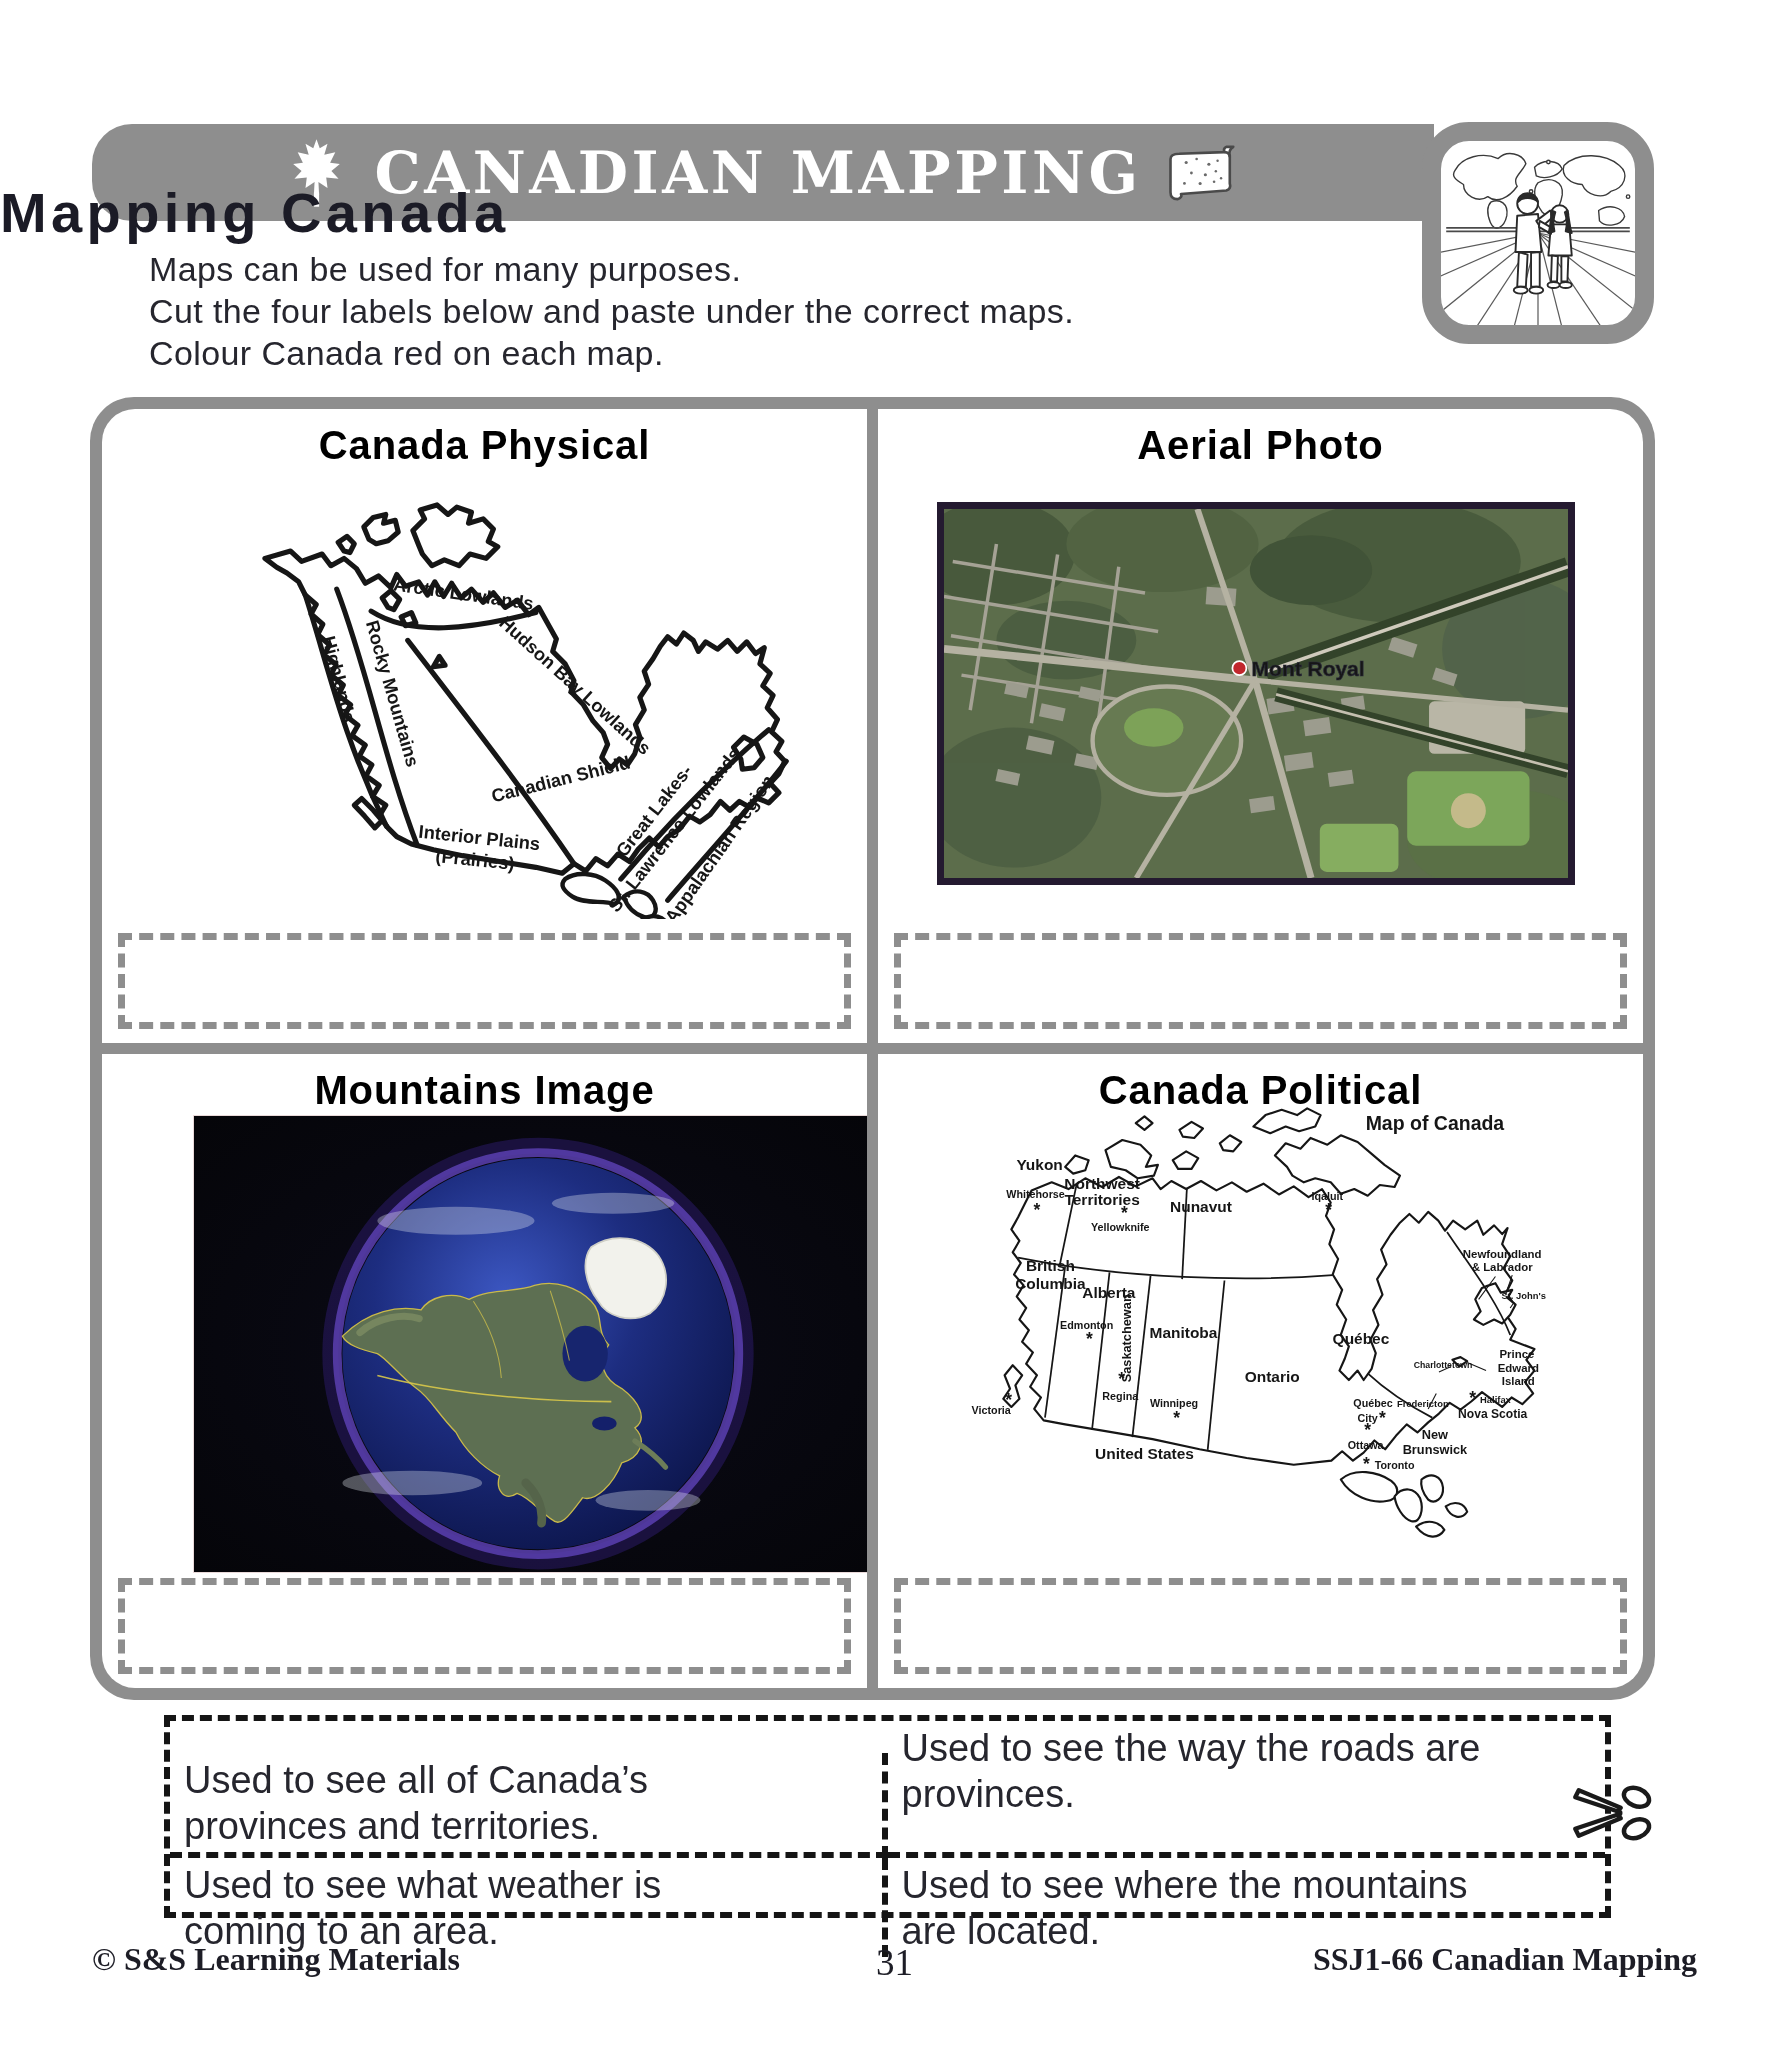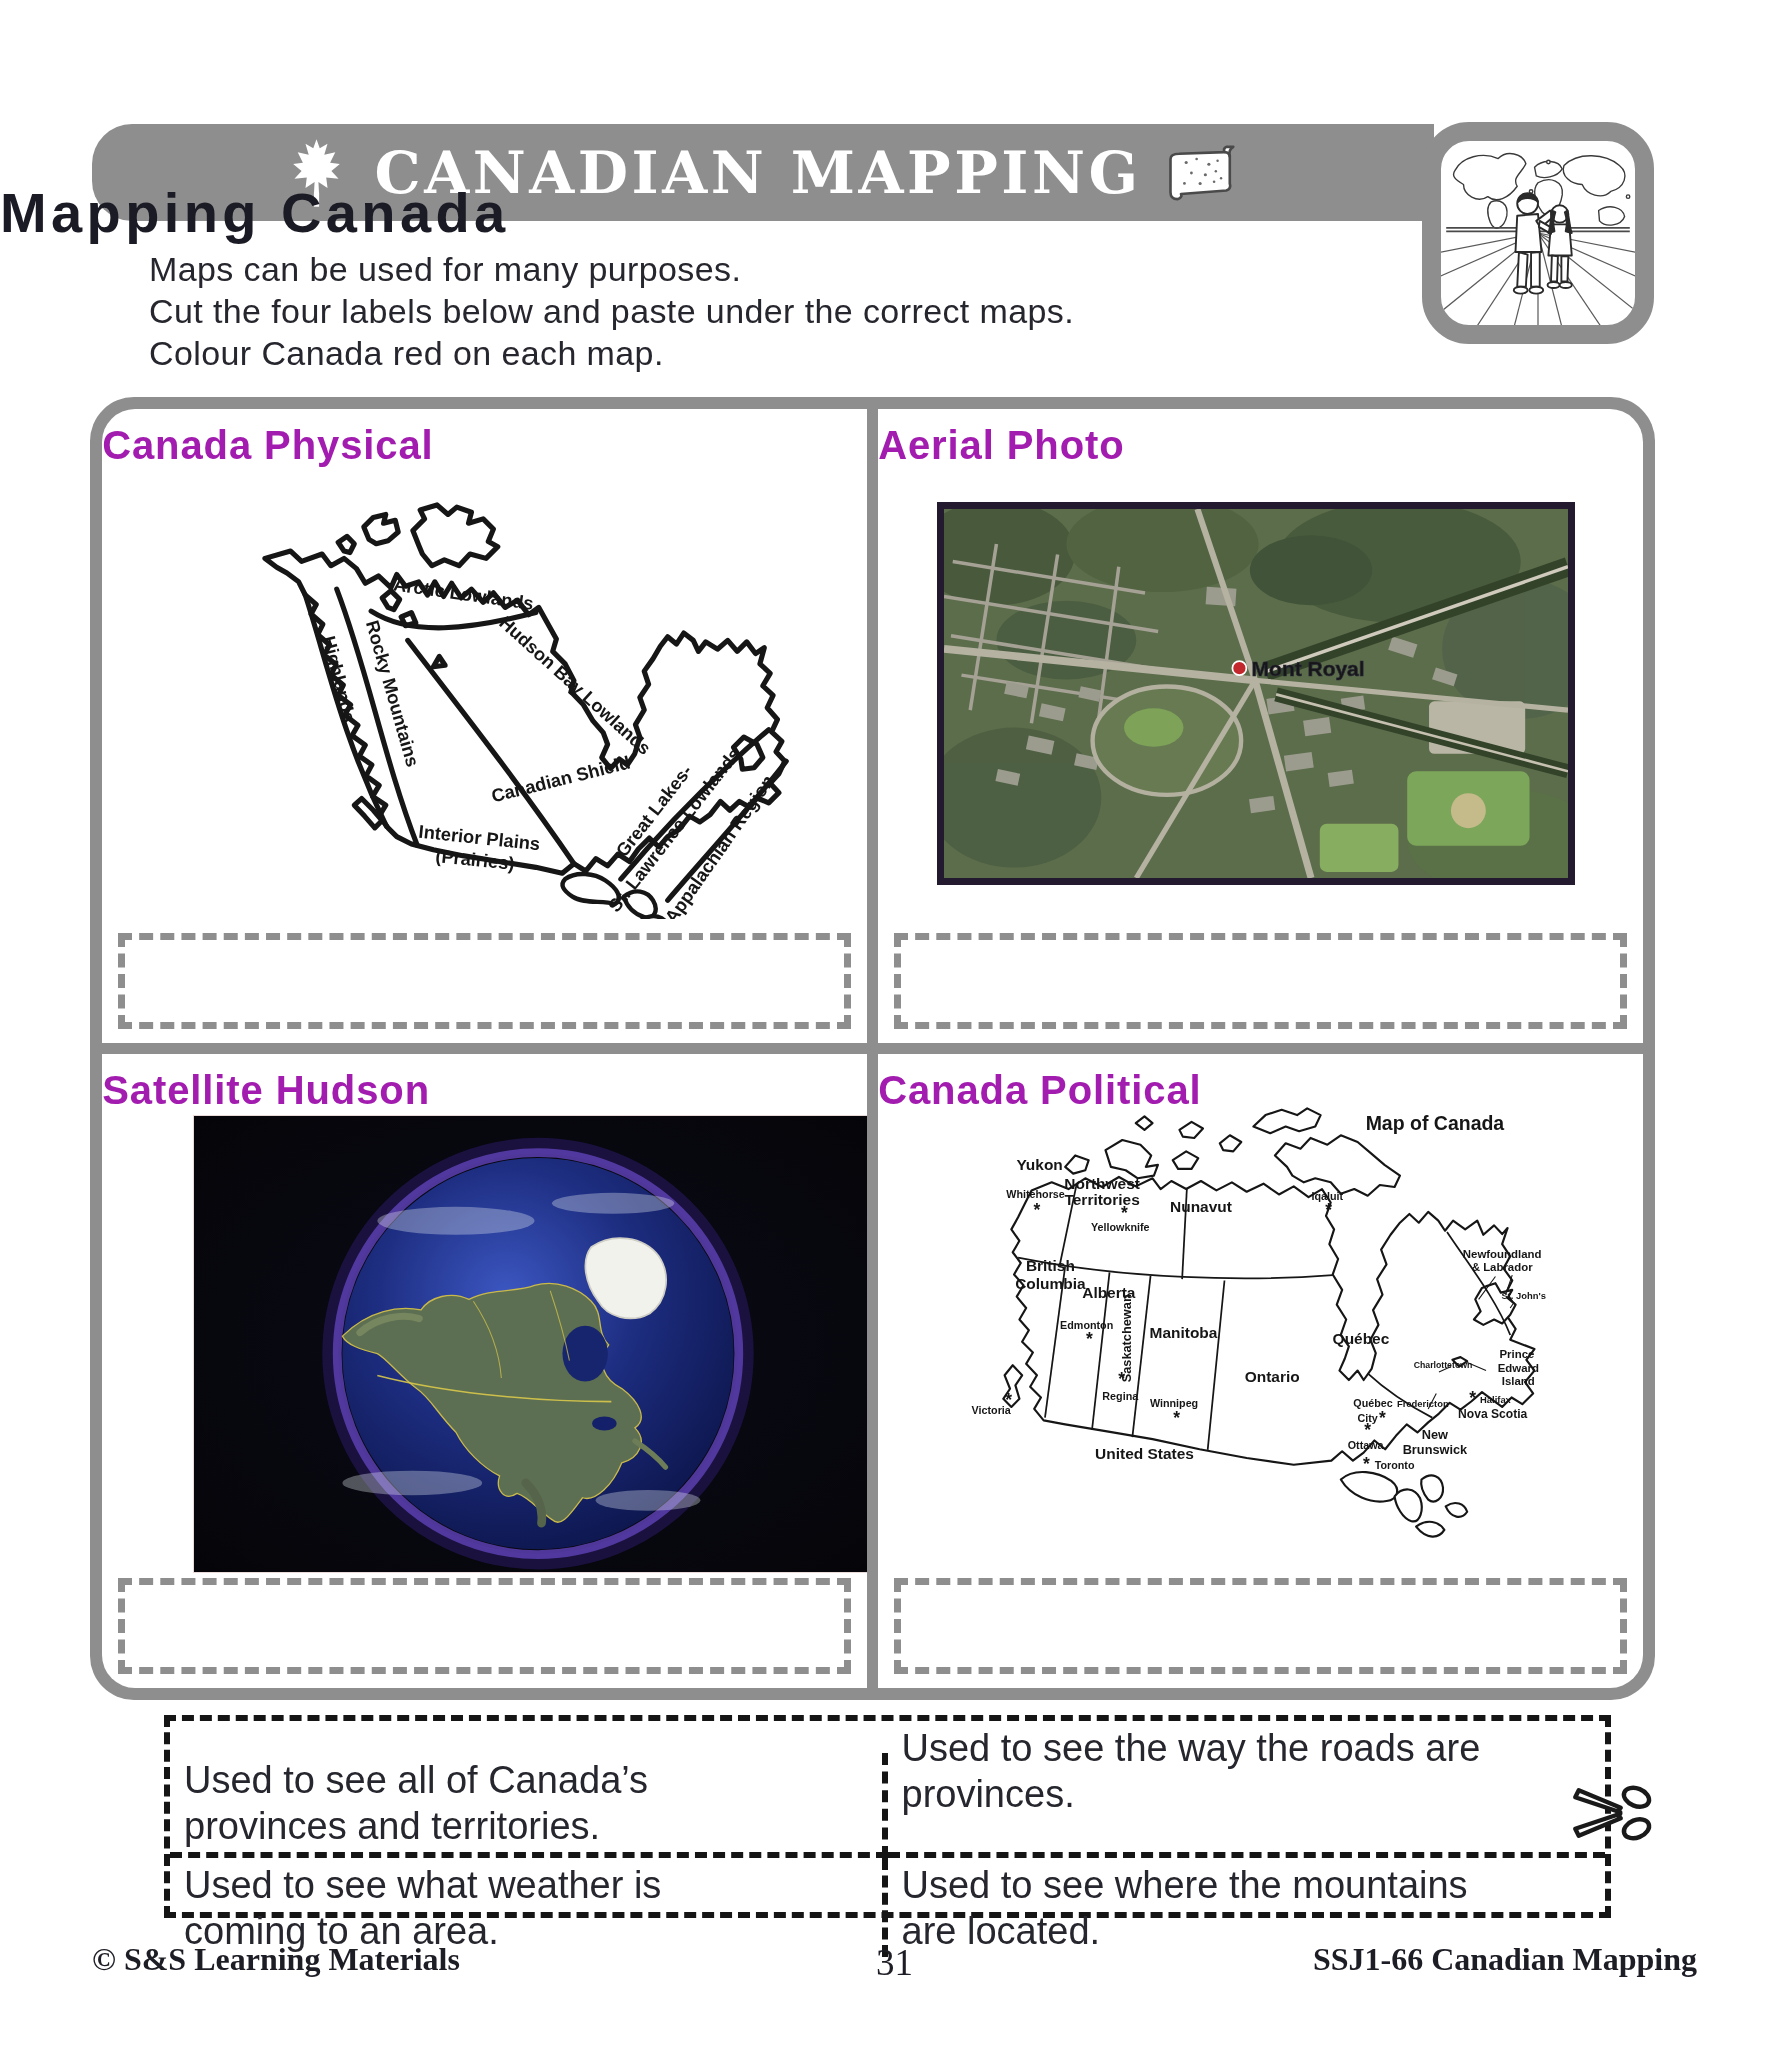--- a/index.html
+++ b/index.html
@@ -38,22 +38,22 @@
     position:absolute;left:90px;top:397px;width:1565px;height:1303px;
     background:#8e8e8e;border-radius:44px;padding:12.2px;box-sizing:border-box;
     display:grid;grid-template-columns:1fr 1fr;grid-template-rows:1fr 1fr;gap:11.4px;
   }
   .panel{background:#ffffff;position:relative;overflow:hidden;}
   .panel.tl{border-radius:33px 0 0 0;}
   .panel.tr{border-radius:0 33px 0 0;}
   .panel.bl{border-radius:0 0 0 33px;}
   .panel.br{border-radius:0 0 33px 0;}
   .panel-title{
-    position:absolute;top:14px;left:0;width:100%;text-align:left;
-    font-size:40px;font-weight:bold;letter-spacing:0.9px;color:#a21caf;
+    position:absolute;top:14px;left:0;width:100%;text-align:center;
+    font-size:40px;font-weight:bold;letter-spacing:0.9px;color:#000000;
   }
   .paste{
     position:absolute;left:15.7px;right:15.7px;bottom:14px;height:82px;
     border:7px dashed #8e8e8e;
   }
   .map-area{position:absolute;left:8.7px;right:8.7px;top:63px;bottom:124px;}
   .map-area svg{width:100%;height:100%;display:block;}
   .aerial-frame{
     position:absolute;left:59px;top:93px;width:624px;height:369px;
     border:7.9px solid #241a30;background:#5a6b49;box-sizing:content-box;overflow:hidden;
@@ -303,21 +303,21 @@
         <g>
           <circle cx="338" cy="182" r="8" fill="#c1272d" stroke="#ffffff" stroke-width="2"></circle>
           <text x="352" y="191" font-size="24" font-weight="bold" fill="#ffffff" stroke="#2a2a3a" stroke-width="0.8">Mont Royal</text>
         </g>
       </svg>
     </div>
     <div class="paste"></div>
   </div>
 
   <div class="panel bl">
-    <div class="panel-title">Satellite Hudson</div>
+    <div class="panel-title">Mountains Image</div>
     <div class="sat-frame">
       <svg viewBox="0 0 788 522" preserveAspectRatio="none">
         <defs>
           <radialGradient id="ocean" cx="42%" cy="35%" r="75%">
             <stop offset="0%" stop-color="#3c57c2"></stop>
             <stop offset="45%" stop-color="#1d2d80"></stop>
             <stop offset="100%" stop-color="#0a1244"></stop>
           </radialGradient>
           <radialGradient id="space" cx="50%" cy="50%" r="70%">
             <stop offset="0%" stop-color="#0b0b18"></stop>

